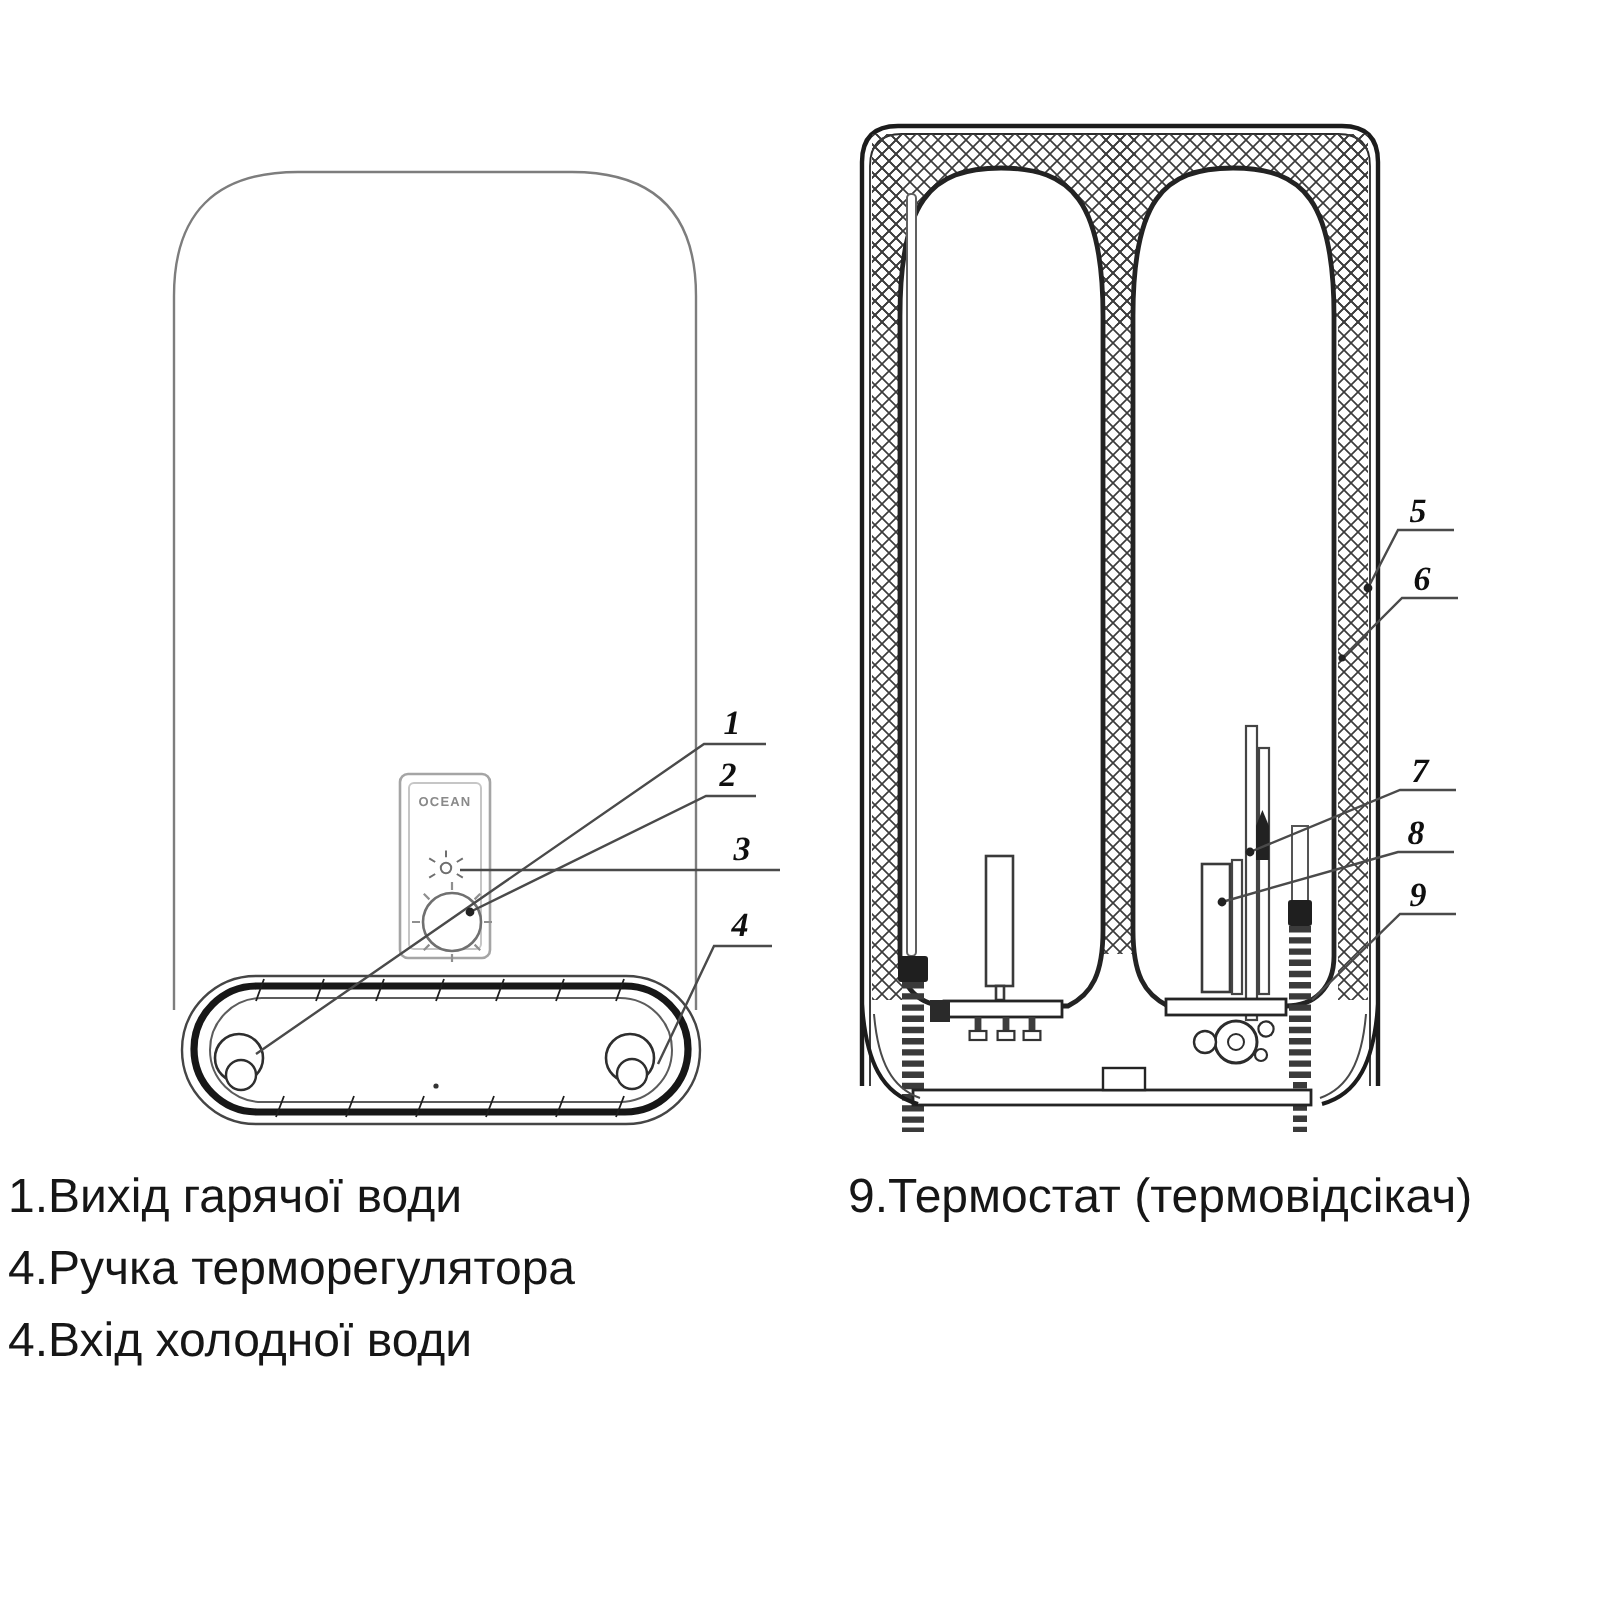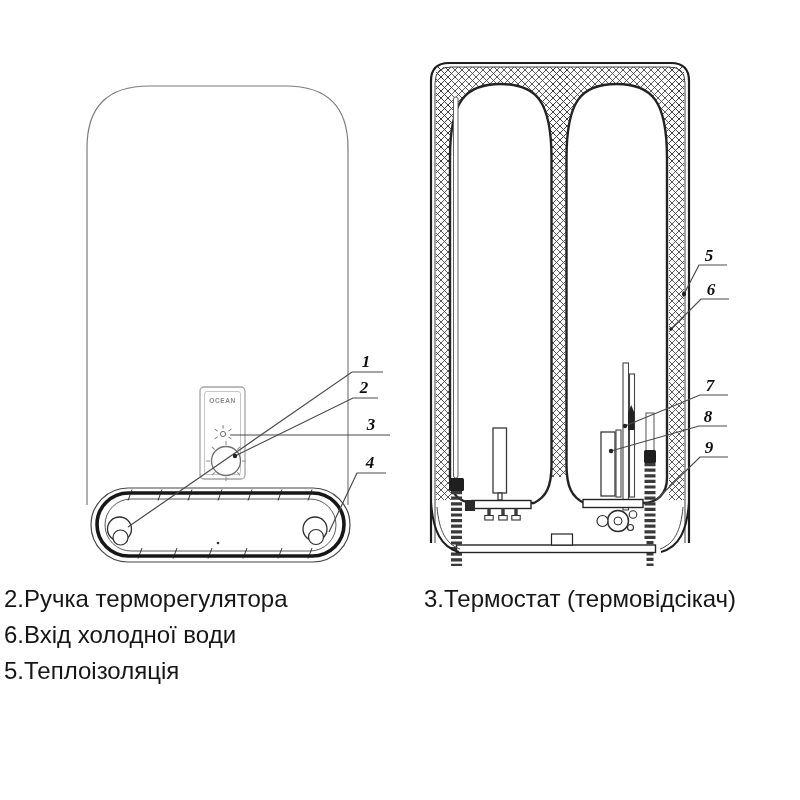--- a/index.html
+++ b/index.html
@@ -175,19 +175,19 @@
     <text class="callout" x="709" y="261" text-anchor="middle">5</text>
     <text class="callout" x="711" y="295" text-anchor="middle">6</text>
     <text class="callout" x="710" y="391" text-anchor="middle">7</text>
     <text class="callout" x="708" y="422" text-anchor="middle">8</text>
     <text class="callout" x="709" y="453" text-anchor="middle">9</text>
   </g>
 </svg>
 </div>
 
 <div class="legend-col left">
-  <div class="legend-line">2.Ручка терморегулятора</div>
-  <div class="legend-line">6.Вхід холодної води</div>
-  <div class="legend-line">5.Теплоізоляція</div>
+  <div class="legend-line">1.Вихід гарячої води</div>
+  <div class="legend-line">4.Ручка терморегулятора</div>
+  <div class="legend-line">4.Вхід холодної води</div>
 </div>
 <div class="legend-col right">
-  <div class="legend-line">3.Термостат (термовідсікач)</div>
+  <div class="legend-line">9.Термостат (термовідсікач)</div>
 </div>
 
 </body></html>

